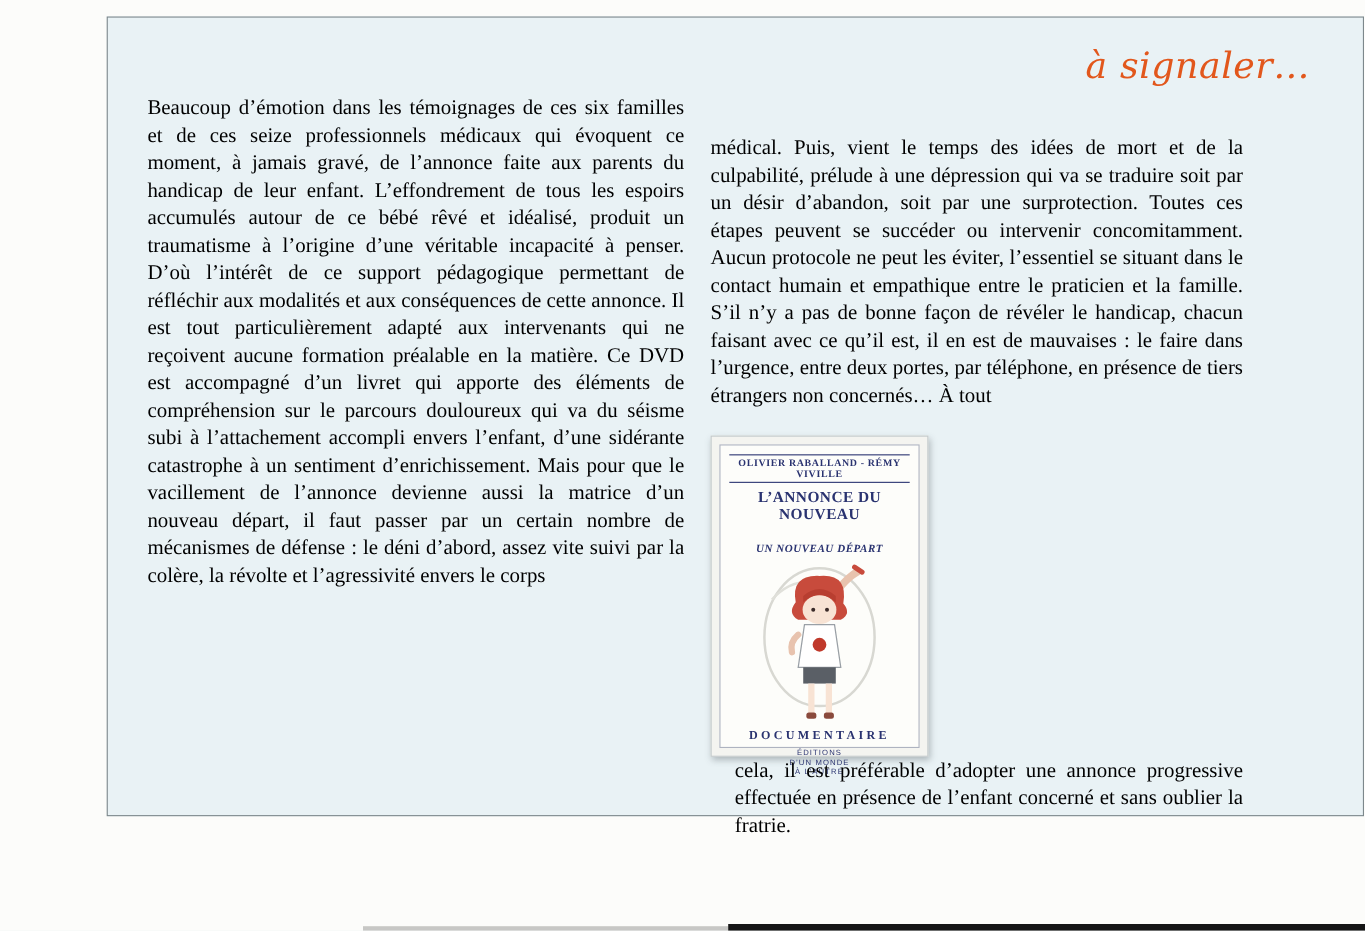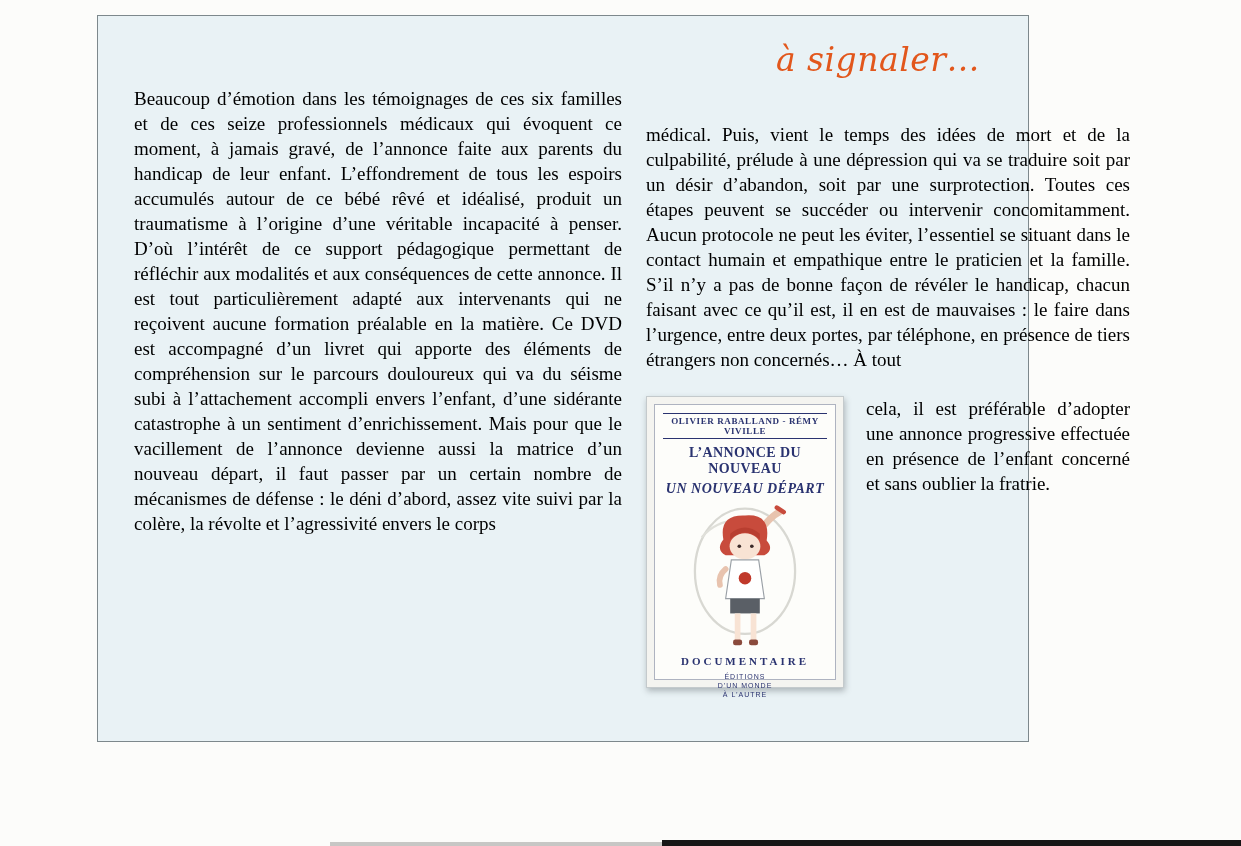--- a/index.html
+++ b/index.html
@@ -7,21 +7,21 @@
     width:1241px;height:846px;
     background:#fbfbf9;
     font-family:"Liberation Serif", serif;
     color:#141414;
     position:relative;
     overflow:hidden;
   }
   .scan{position:relative;width:1241px;height:846px;background:#fcfcfa;}
 
   .panel{
-    position:absolute;left:97px;top:15px;width:932px;height:727px;
+    position:absolute;left:97px;top:15px;width:1143px;height:727px;
     background:#e9f2f5;
     border:1px solid #7d888c;
     box-sizing:border-box;
   }
 
   .section-label{
     position:absolute;top:24px;right:48px;
     font-family:"DejaVu Serif", serif;
     font-style:italic;
     font-size:33px;
@@ -42,21 +42,21 @@
     letter-spacing:.2px;
   }
   p.body{
     margin:0;
     font-size:19px;
     line-height:25px;
     text-align:justify;
     color:#000000;
   }
 
-  .media-row{display:flex;margin-top:24px;}
+  .media-row{display:flex;margin-top:24px;flex-direction:column;}
   .media-right{flex:1;padding-left:22px;min-width:0;}
   .wrap-text{margin:0;}
 
   
   .dvd-photo{
     width:198px;flex:0 0 198px;
     background:#f4f4f0;
     padding:7px;
     box-sizing:border-box;
     border:1px solid #c4cacc;
@@ -83,22 +83,22 @@
   }
   .dvd-title{
     margin-top:6px;
     font-family:"Liberation Serif", serif;
     font-weight:bold;
     font-size:14px;letter-spacing:.4px;
   }
   .dvd-subtitle{
     font-family:"Liberation Serif", serif;
     font-style:italic;font-weight:bold;
-    font-size:14px;letter-spacing:.5px;
-    margin-top:4px;
+    font-size:10px;letter-spacing:.5px;
+    margin-top:17px;
   }
   .dvd-illustration{
     width:120px;height:148px;margin-top:6px;
     position:relative;
   }
   .dvd-category{
     margin-top:4px;
     font-family:"Liberation Serif", serif;
     font-weight:bold;
     font-size:11px;letter-spacing:3px;

